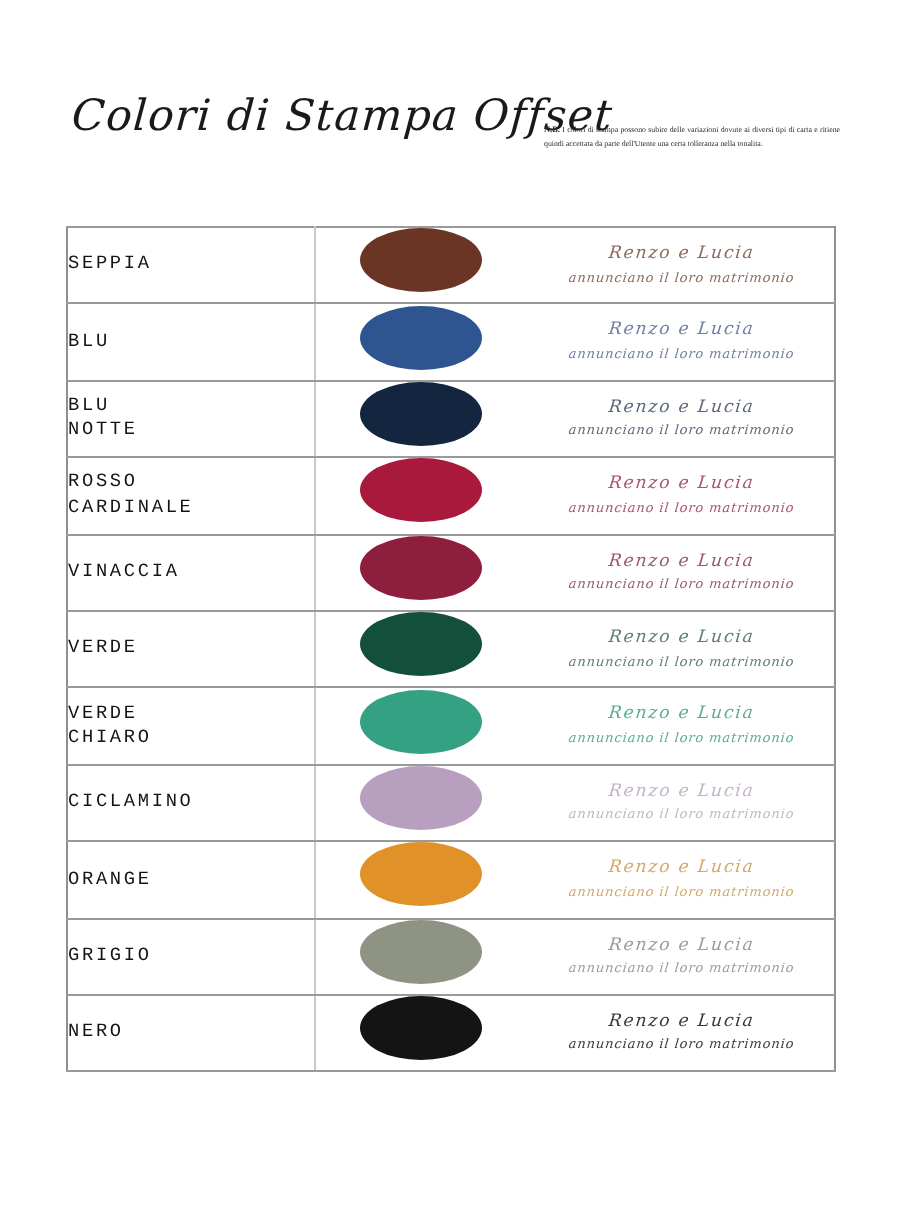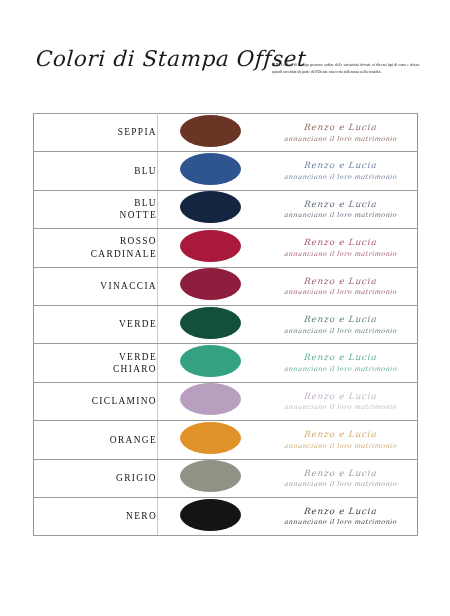--- a/index.html
+++ b/index.html
@@ -67,22 +67,22 @@
     padding: 0;
     border-top: 1px solid #9a9a9a;
     border-bottom: 1px solid #9a9a9a;
     vertical-align: middle;
   }
   .col-name   { width: 124px; border-left: 1px solid #8f8f8f; border-right: 1px solid #c9c9c9; }
   .col-swatch { width: 106px; }
   .col-sample { width: 154px; border-right: 1px solid #8f8f8f; }
 
   .name-cell {
-    text-align: right;
-    font-family: Liberation Serif, serif;
+    text-align: left;
+    font-family: Liberation Mono, monospace;
     font-size: 9.4px;
     letter-spacing: 1.35px;
     color: #141414;
     line-height: 1.33;
     text-transform: uppercase;
   }
 
   .swatch-cell { text-align: center; }
   .swatch {
     display: inline-block;

